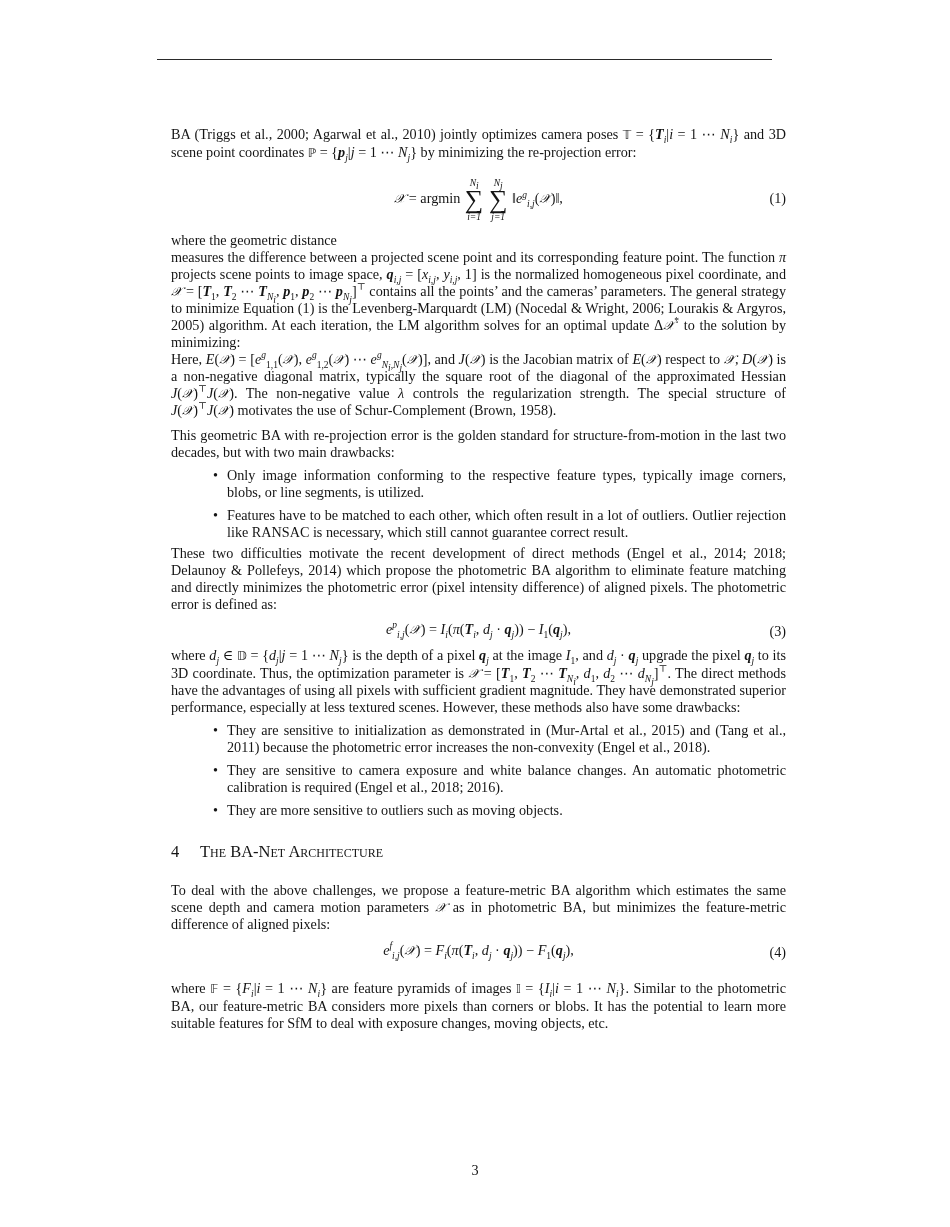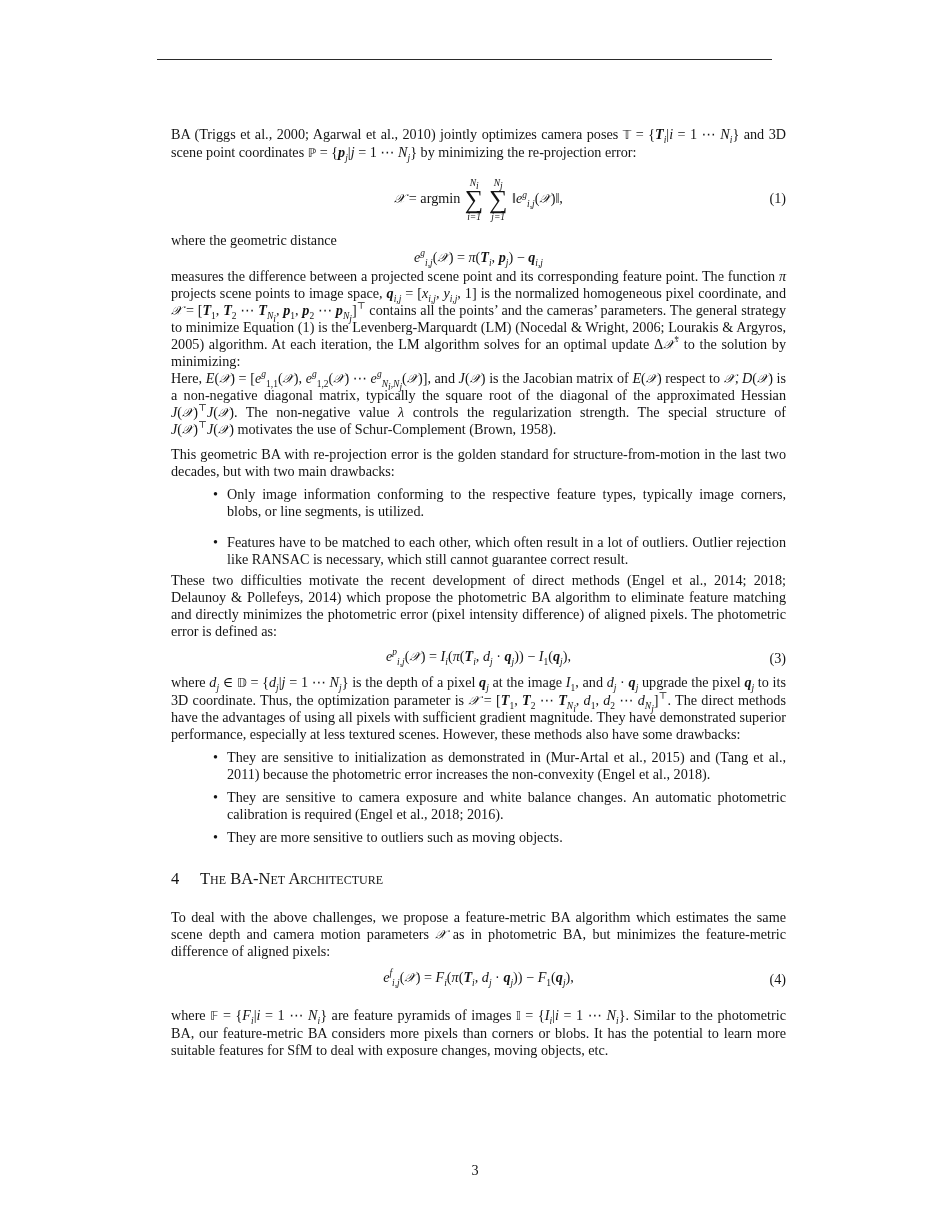--- a/index.html
+++ b/index.html
@@ -46,23 +46,20 @@
       <span class="cal">𝒳</span> = argmin
       <span class="sum"><span class="lim">N<sub>i</sub></span><span class="sig">∑</span><span class="lim">i=1</span></span>
       <span class="sum"><span class="lim">N<sub>j</sub></span><span class="sig">∑</span><span class="lim">j=1</span></span>
       ‖<span class="m">e</span><sup class="m">g</sup><sub class="m">i,j</sub>(<span class="cal">𝒳</span>)‖,
     </span>
     <span class="eqnum">(1)</span>
   </div>
 
   <p style="margin-top:2px;"><span>where the geometric distance</span></p>
 
-  <div class="eq" style="height:19px;">
-    <span class="m">e</span><sup class="m">g</sup><sub class="m">i,j</sub>(<span class="cal">𝒳</span>) = <span class="m">π</span>(<span class="b">T</span><sub class="m">i</sub>, <span class="b">p</span><sub class="m">j</sub>) − <span class="b">q</span><sub class="m">i,j</sub>
-  </div>
 
   <p>
     <span>measures the difference between a projected scene point and its corresponding feature point. The function</span> <span class="m">π</span>
     <span>projects scene points to image space,</span>
     <span class="b">q</span><sub class="m">i,j</sub> = [<span class="m">x</span><sub class="m">i,j</sub>, <span class="m">y</span><sub class="m">i,j</sub>, 1]
     <span>is the normalized homogeneous pixel coordinate, and</span>
     <span class="cal">𝒳</span> = [<span class="b">T</span><sub>1</sub>, <span class="b">T</span><sub>2</sub> ⋯ <span class="b">T</span><sub class="m">N<sub>i</sub></sub>, <span class="b">p</span><sub>1</sub>, <span class="b">p</span><sub>2</sub> ⋯ <span class="b">p</span><sub class="m">N<sub>j</sub></sub>]<sup>⊤</sup>
     <span>contains all the points’ and the cameras’ parameters. The general strategy to minimize Equation (1) is the Levenberg-Marquardt (LM) (Nocedal &amp; Wright, 2006; Lourakis &amp; Argyros, 2005) algorithm. At each iteration, the LM algorithm solves for an optimal update</span>
     Δ<span class="cal">𝒳</span><sup>*</sup>
     <span>to the solution by minimizing:</span>
@@ -81,21 +78,21 @@
     <span class="m">J</span>(<span class="cal">𝒳</span>)<sup>⊤</sup><span class="m">J</span>(<span class="cal">𝒳</span>)<span>. The non-negative value</span>
     <span class="m">λ</span>
     <span>controls the regularization strength. The special structure of</span>
     <span class="m">J</span>(<span class="cal">𝒳</span>)<sup>⊤</sup><span class="m">J</span>(<span class="cal">𝒳</span>)
     <span>motivates the use of Schur-Complement (Brown, 1958).</span>
   </p>
 
   <p style="margin-top:8px;">This geometric BA with re-projection error is the golden standard for structure-from-motion in the last two decades, but with two main drawbacks:</p>
 
   <ul style="margin-top:6px;">
-    <li style="margin-bottom:14px;">Only image information conforming to the respective feature types, typically image corners, blobs, or line segments, is utilized.</li>
+    <li style="margin-bottom:6px;">Only image information conforming to the respective feature types, typically image corners, blobs, or line segments, is utilized.</li>
     <li style="margin-bottom:4px;">Features have to be matched to each other, which often result in a lot of outliers. Outlier rejection like RANSAC is necessary, which still cannot guarantee correct result.</li>
   </ul>
 
   <p>These two difficulties motivate the recent development of direct methods (Engel et al., 2014; 2018; Delaunoy &amp; Pollefeys, 2014) which propose the photometric BA algorithm to eliminate feature matching and directly minimizes the photometric error (pixel intensity difference) of aligned pixels. The photometric error is defined as:</p>
 
   <div class="eq" style="margin:8px 0 7px 0; height:19px;">
     <span class="m">e</span><sup class="m">p</sup><sub class="m">i,j</sub>(<span class="cal">𝒳</span>) = <span class="m">I</span><sub class="m">i</sub>(<span class="m">π</span>(<span class="b">T</span><sub class="m">i</sub>, <span class="m">d</span><sub class="m">j</sub> · <span class="b">q</span><sub class="m">j</sub>)) − <span class="m">I</span><sub>1</sub>(<span class="b">q</span><sub class="m">j</sub>),
     <span class="eqnum">(3)</span>
   </div>
 

